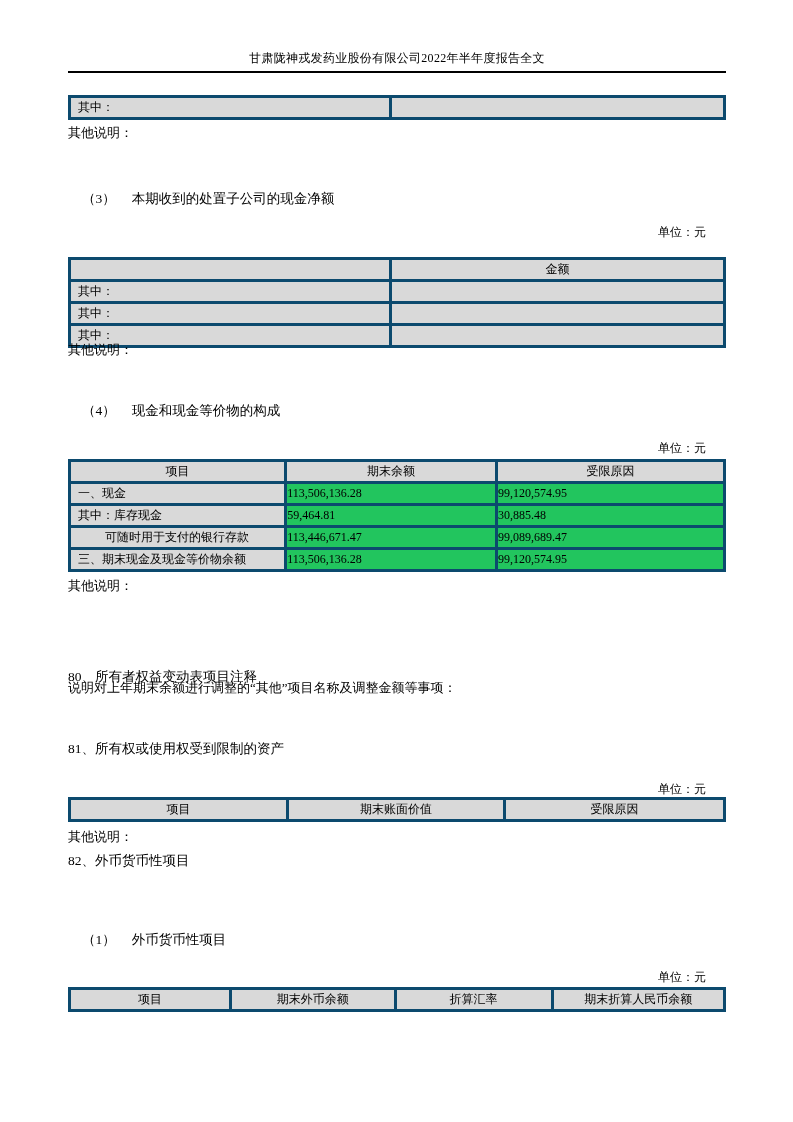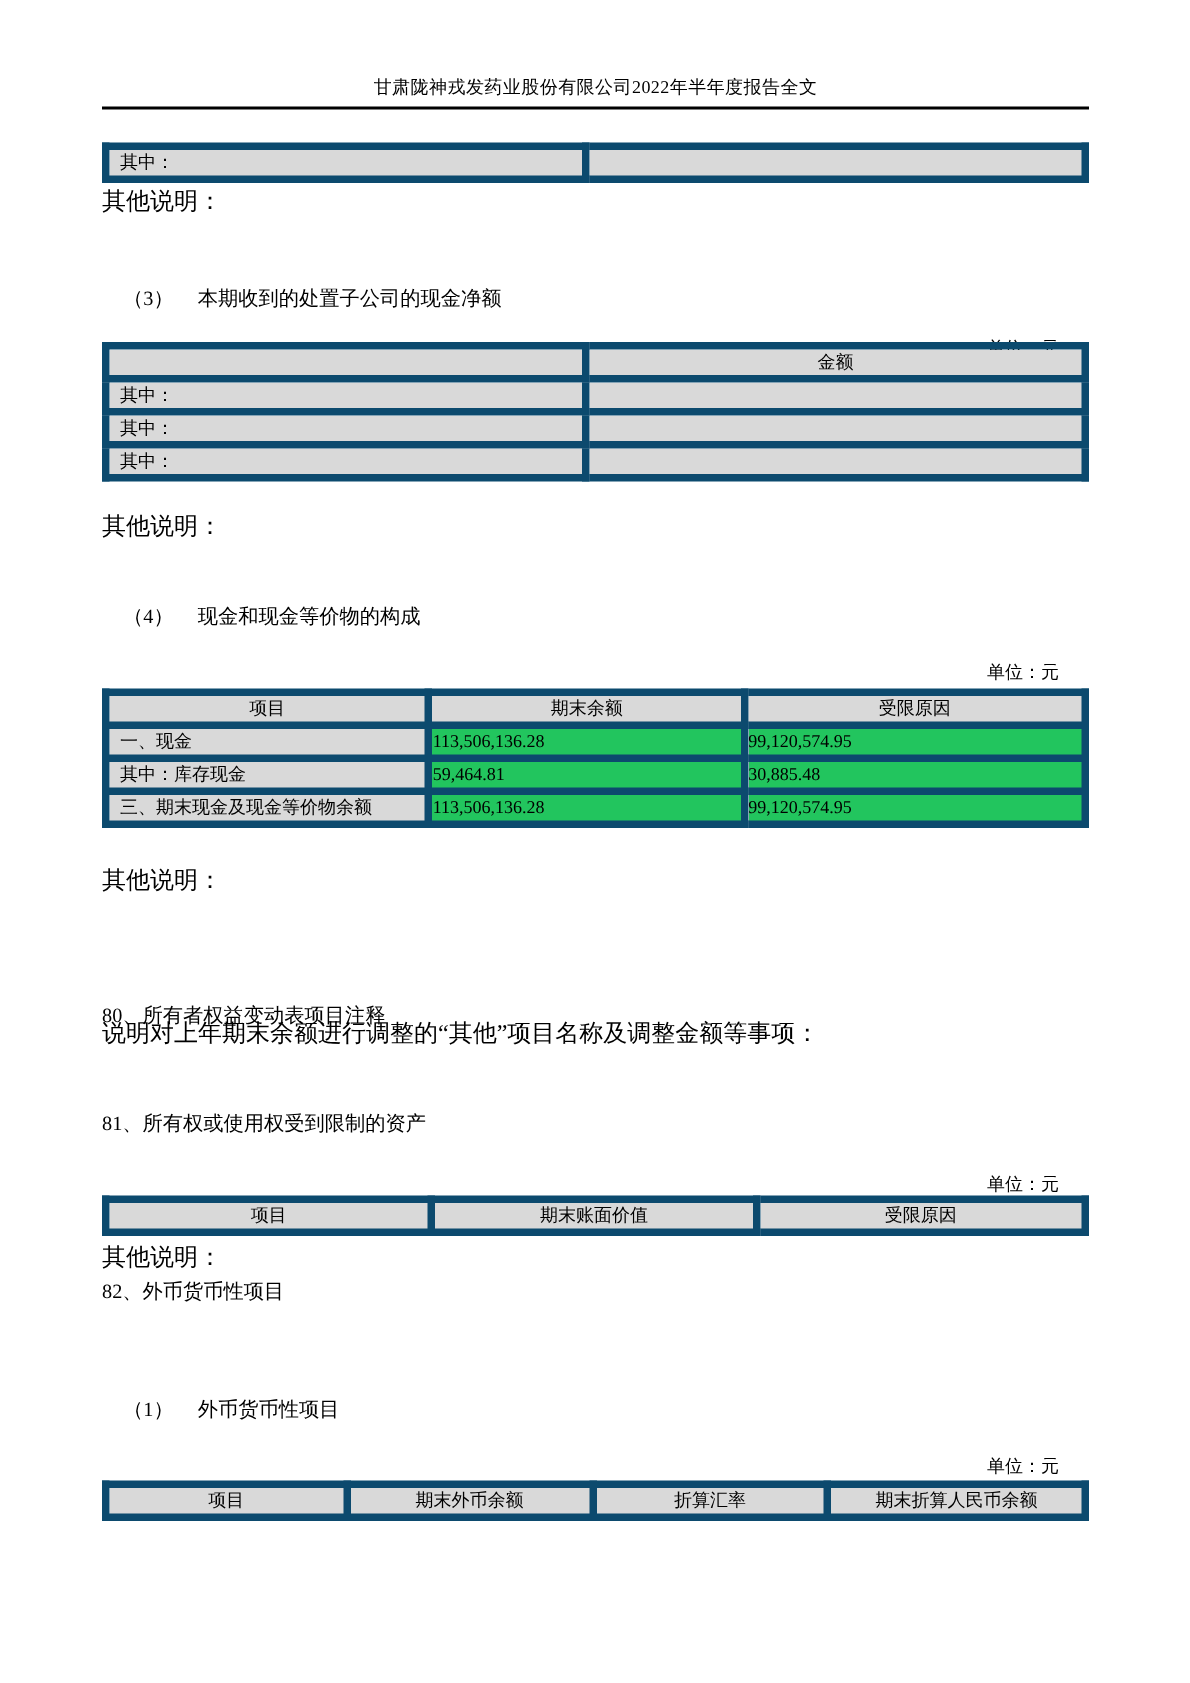--- a/index.html
+++ b/index.html
@@ -25,41 +25,41 @@
     text-align: center;
     font-size: 12px;
     letter-spacing: 0.3px;
   }
   .header-rule {
     top: 71px;
     height: 2px;
     background: #000000;
   }
   .note {
-    font-size: 16px;
+    font-size: 13px;
   }
   .unit {
     text-align: right;
     padding-right: 20px;
     font-size: 12px;
   }
   .heading {
     font-weight: normal;
     font-size: 13.5px;
   }
   .heading.sub { padding-left: 14px; }
   .heading .num { margin-right: 16px; }
   table {
     width: 100%;
     border-collapse: collapse;
     table-layout: fixed;
     font-size: 12px;
   }
   td, th {
-    border: 5px solid #0c4a6e;
+    border: 3px solid #0c4a6e;
     height: 22px;
     font-weight: normal;
     vertical-align: middle;
     overflow: hidden;
     white-space: nowrap;
   }
   .shaded { background: #d9d9d9; }
   .cell-label { text-align: left; padding-left: 7px; }
   .cell-label.indent { padding-left: 34px; }
   .cell-head { text-align: center; }
@@ -68,21 +68,21 @@
     top: 1038px;
     text-align: right;
     padding-right: 8px;
     font-size: 11.5px;
   }
   
   .t1 { top: 95px; }
   .n1 { top: 124px; }
   .h3s { top: 190px; }
   .u1 { top: 224px; }
-  .t2 { top: 228px; }
+  .t2 { top: 257px; }
   .n2 { top: 341px; }
   .h4s { top: 402px; }
   .u2 { top: 440px; }
   .t3 { top: 459px; }
   .n3 { top: 577px; }
   .h80 { top: 668px; }
   .n80 { top: 679px; }
   .h81 { top: 740px; }
   .u3 { top: 781px; }
   .t4 { top: 797px; }
@@ -156,20 +156,25 @@
         <td class="shaded cell-label">一、现金</td>
         <td class="cell-num">113,506,136.28</td>
         <td class="cell-num">99,120,574.95</td>
       </tr>
       <tr>
         <td class="shaded cell-label">其中：库存现金</td>
         <td class="cell-num">59,464.81</td>
         <td class="cell-num">30,885.48</td>
       </tr>
       <tr>
+        <td class="shaded cell-label indent">可随时用于支付的银行存款</td>
+        <td class="cell-num">113,446,671.47</td>
+        <td class="cell-num">99,089,689.47</td>
+      </tr>
+      <tr>
         <td class="shaded cell-label">三、期末现金及现金等价物余额</td>
         <td class="cell-num">113,506,136.28</td>
         <td class="cell-num">99,120,574.95</td>
       </tr>
     </tbody>
       </table>
   </div>
   <div class="block note n3">其他说明：</div>
 
   <div class="block heading h80">80、所有者权益变动表项目注释</div>

